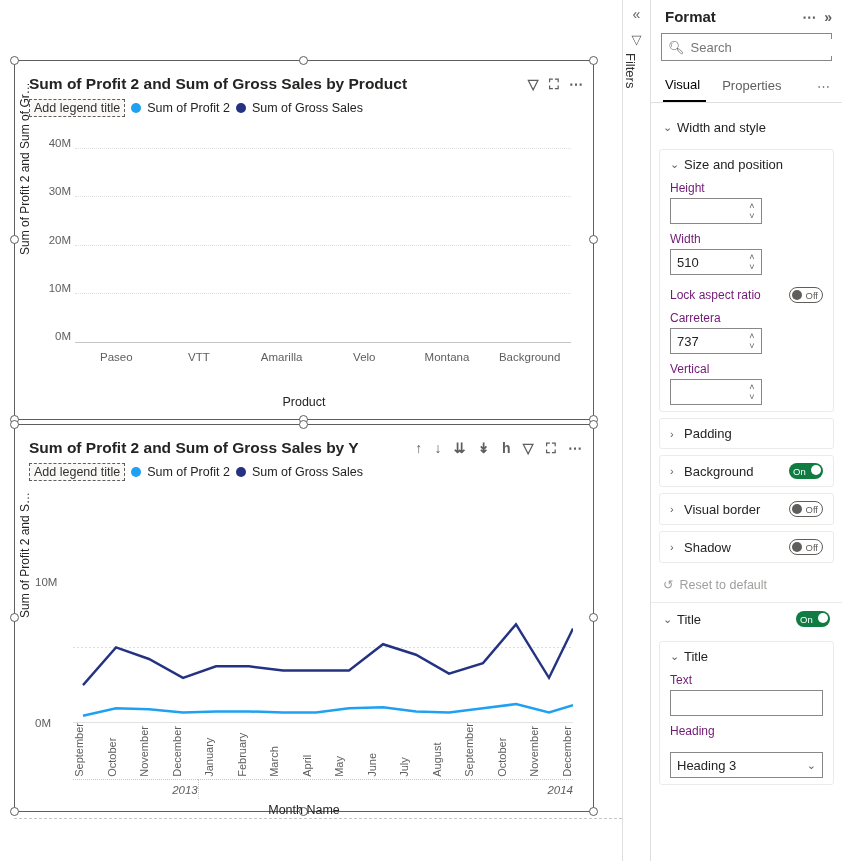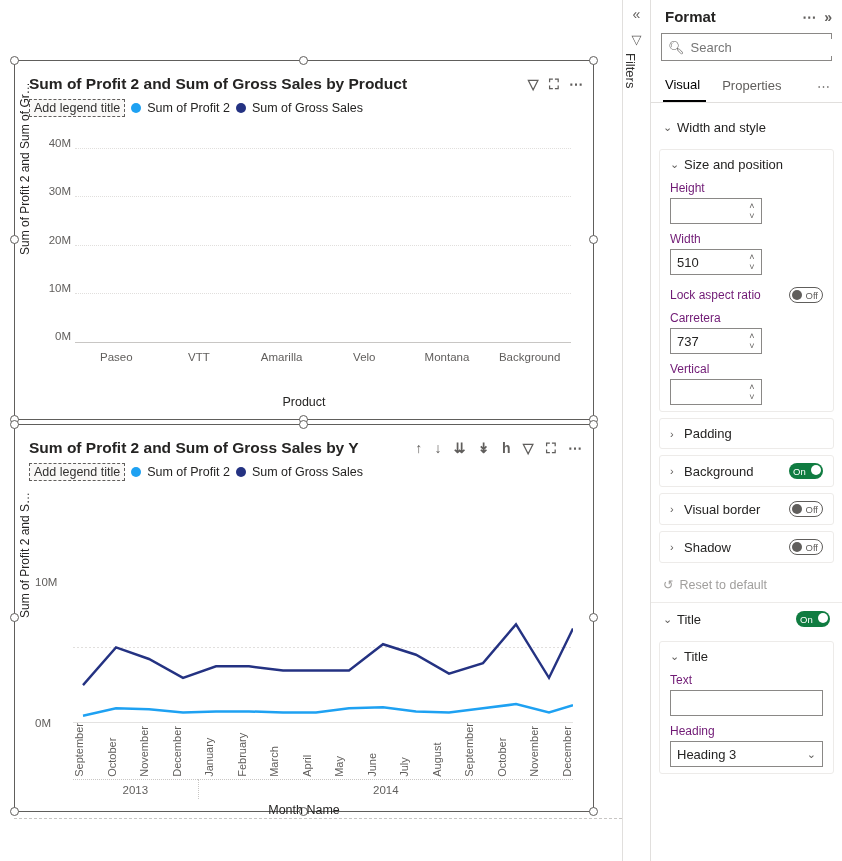--- a/index.html
+++ b/index.html
@@ -118,21 +118,21 @@
   .form-row label { display:block; font-size: 12px; color:#701a75; margin-bottom: 3px; }
   .num-input, .text-input, .select-input {
     width: 92px; height: 26px; border: 1px solid #8a8886;
     font-size: 13px; padding: 0 6px;
     display: inline-flex; align-items: center;
     position: relative;
     background: #fff;
   }
   .num-input .spin { position:absolute; right:2px; top:2px; bottom:2px; width:14px; display:flex; flex-direction:column; font-size:9px; color:#605e5c; justify-content:space-around; align-items:center; }
   .text-input.full, .select-input.full { width: 100%; }
-  .select-input { justify-content: space-between; width: 100%; }
+  .select-input { justify-content: space-between; width: 100%; margin-top: 11px; }
   .select-input .caret { font-size:11px; color:#605e5c; }
   .reset-row { padding: 8px 12px 10px 12px; font-size: 12.5px; color: #a19f9d; display:flex; align-items:center; gap:6px; }
   
   .visual {
     position: absolute;
     border: 1px solid #a19f9d;
     background: #fff;
   }
   .visual.selected { border: 1px solid #605e5c; }
   .handle {
@@ -165,21 +165,21 @@
   .xcat-wrap { position:absolute; left:46px; right:8px; bottom:-2px; display:flex; justify-content:space-around; font-size:11.5px; color:#605e5c;}
   .xcat { width:62px; text-align:center; padding-top:6px;}
   .xlabel { position:absolute; left:0; right:0; bottom:10px; text-align:center; font-size:12.5px; color:#252423;}
   
   .chart2-body { position:absolute; left:14px; right:14px; top:88px; bottom:88px; }
   .plot2 { position:absolute; left:44px; right:6px; top:0; bottom:0; }
   .plot2 svg { width:100%; height:100%; display:block; }
   .x2cats { position:absolute; left:58px; right:20px; bottom:34px; display:flex; justify-content:space-between; font-size:11px; color:#605e5c;}
   .x2cat { writing-mode: vertical-rl; transform: rotate(180deg); }
   .yearbar { position:absolute; left:58px; right:20px; bottom:12px; height:20px; display:flex; font-size:11.5px; color:#605e5c;}
-  .yearbar div { border-top:1px dotted #c8c6c4; text-align:center; padding-top:4px; }
+  .yearbar div { border-top:1px dotted #c8c6c4; text-align:right; padding-top:4px;font-style:italic; }
   
   .page-break { position:absolute; left:14px; right:0; border-top:1px dashed #c8c6c4; }
   
   .pane-scroll::-webkit-scrollbar { width: 12px; }
   .pane-scroll::-webkit-scrollbar-thumb { background: #c8c6c4; }
 </style>
 </head>
 <body>
 
 <div class="canvas-area">

